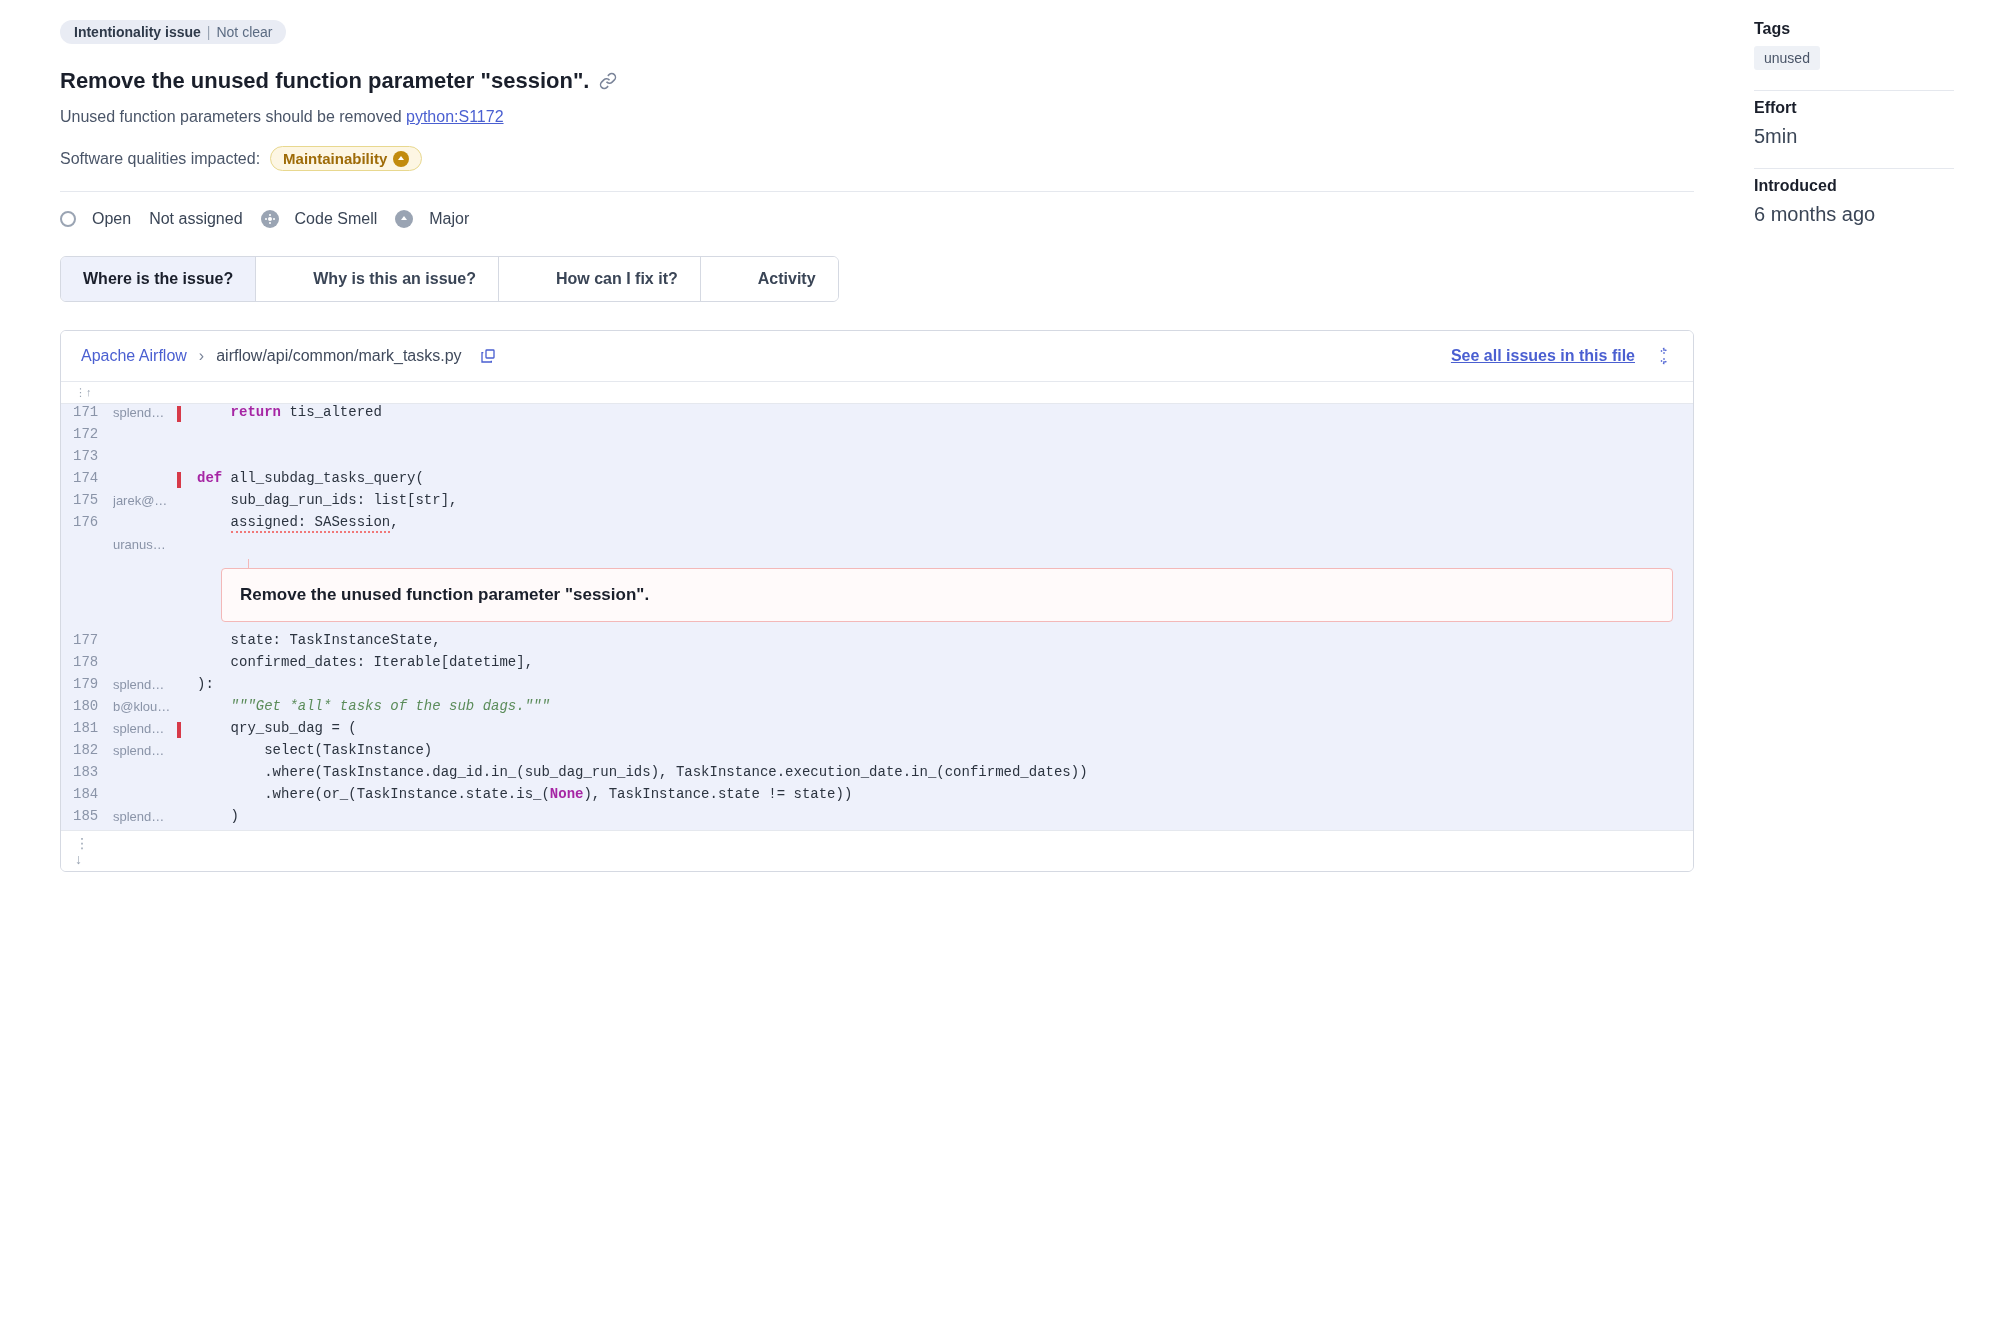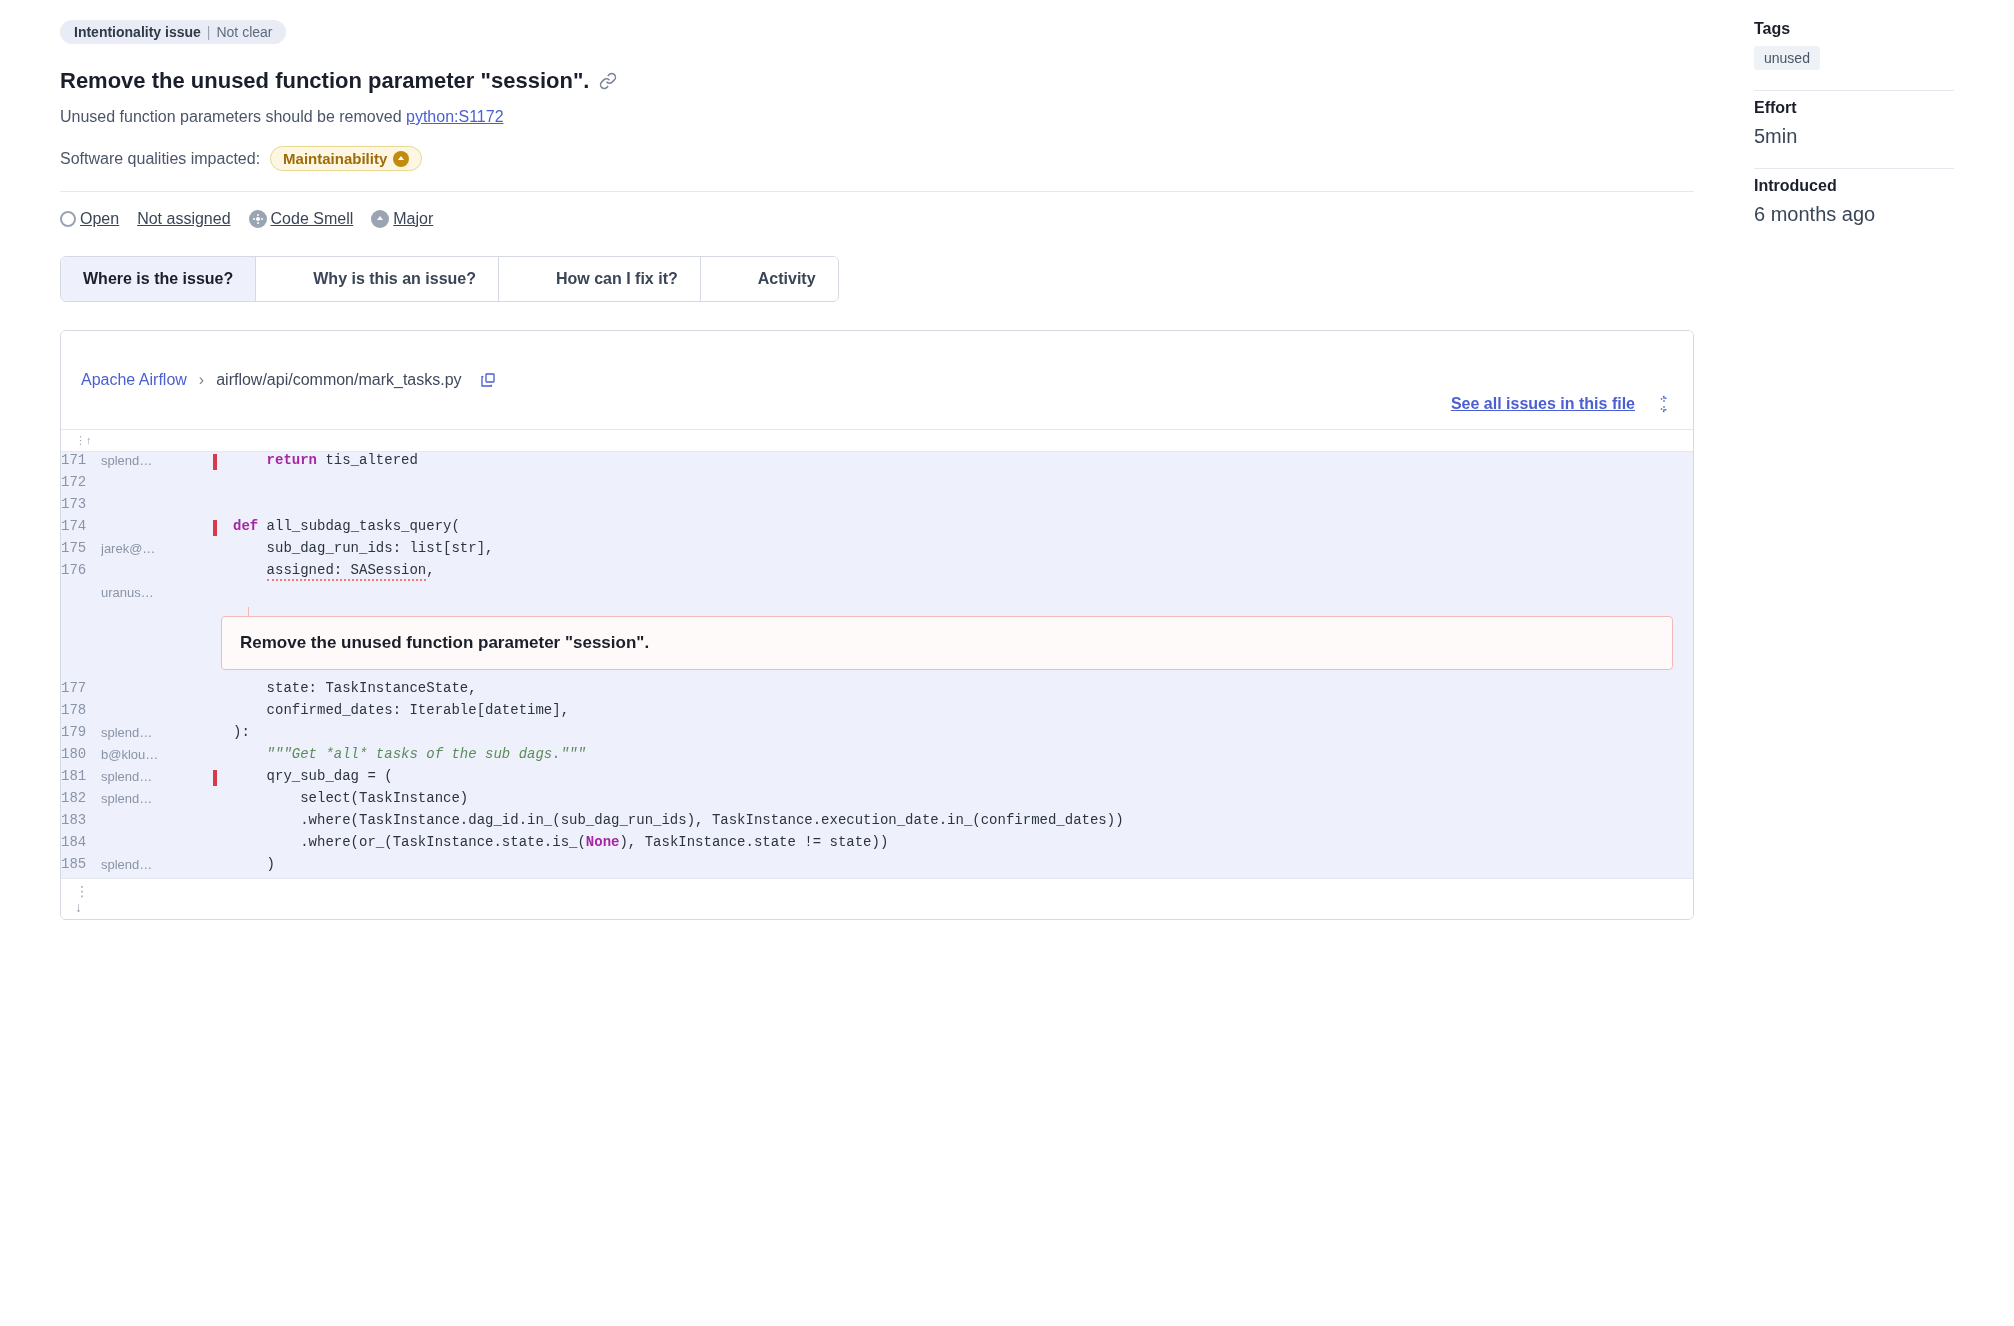--- a/index.html
+++ b/index.html
@@ -92,21 +92,21 @@
       font-size: 16px;
       color: #3a4556;
       margin-bottom: 28px;
     }
     .status-circle {
       width: 16px; height: 16px;
       border: 2px solid #9aa4b3;
       border-radius: 50%;
       display: inline-block;
     }
-    .status-item { display: flex; align-items: center; gap: 4px; text-decoration: underline; }
+    .status-item { display: flex; align-items: center; gap: 16px; }
     .smell-icon, .major-icon {
       width: 18px; height: 18px;
       border-radius: 50%;
       background: #9aa4b3;
       display: inline-flex;
       align-items: center;
       justify-content: center;
       color: #fff;
       font-size: 11px;
       font-weight: bold;
@@ -152,21 +152,20 @@
       font-size: 16px;
       color: #4a5fd1;
     }
     .breadcrumb .sep-chev { color: #7a8499; }
     .breadcrumb .path { color: #404a5c; }
     .popout-icon { width: 16px; height: 16px; color: #4a5fd1; margin-left: 6px; cursor: pointer; }
     .header-right {
       display: flex;
       align-items: center;
       gap: 20px;
-      margin-top: 48px;
     }
     .see-all {
       color: #4a5fd1;
       text-decoration: underline;
       font-weight: 600;
       font-size: 16px;
       cursor: pointer;
     }
     .expand-icon { width: 18px; height: 18px; color: #4a5fd1; cursor: pointer; }
 
@@ -184,23 +183,23 @@
       font-family: "SFMono-Regular", Consolas, "Liberation Mono", Menlo, monospace;
       font-size: 14px;
     }
     .code-row {
       display: flex;
       align-items: flex-start;
       min-height: 22px;
     }
     .gutter {
       display: flex;
-      width: 152px;
+      width: 116px;
       flex-shrink: 0;
-      padding-left: 0;
+      padding-left: 12px;
     }
     .lineno {
       width: 40px;
       text-align: left;
       color: #8a94a8;
       padding-right: 8px;
     }
     .author {
       flex: 1;
       color: #8a94a8;

